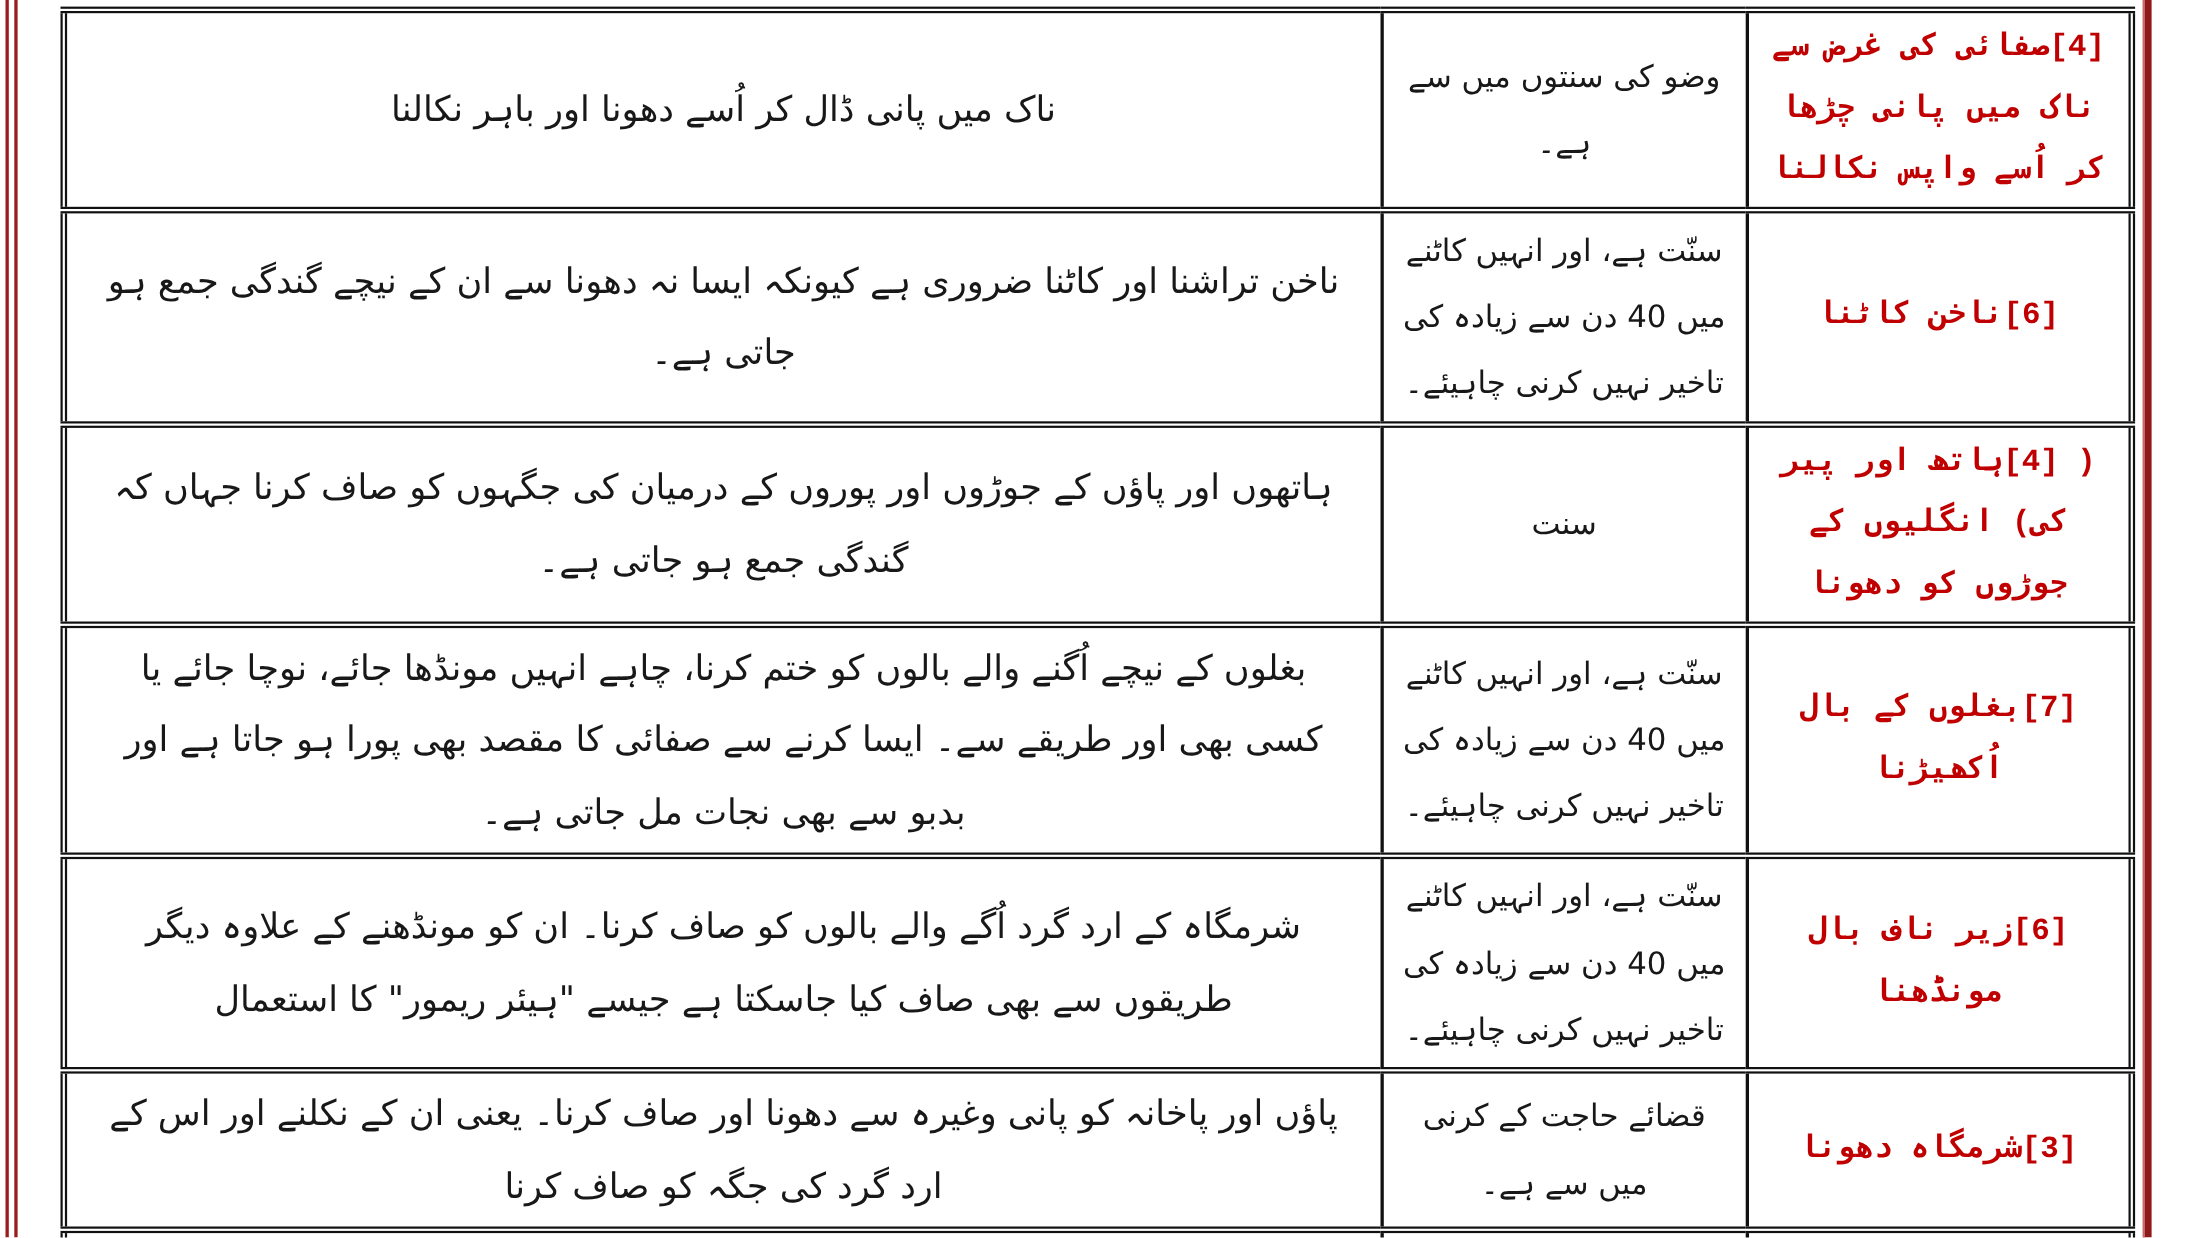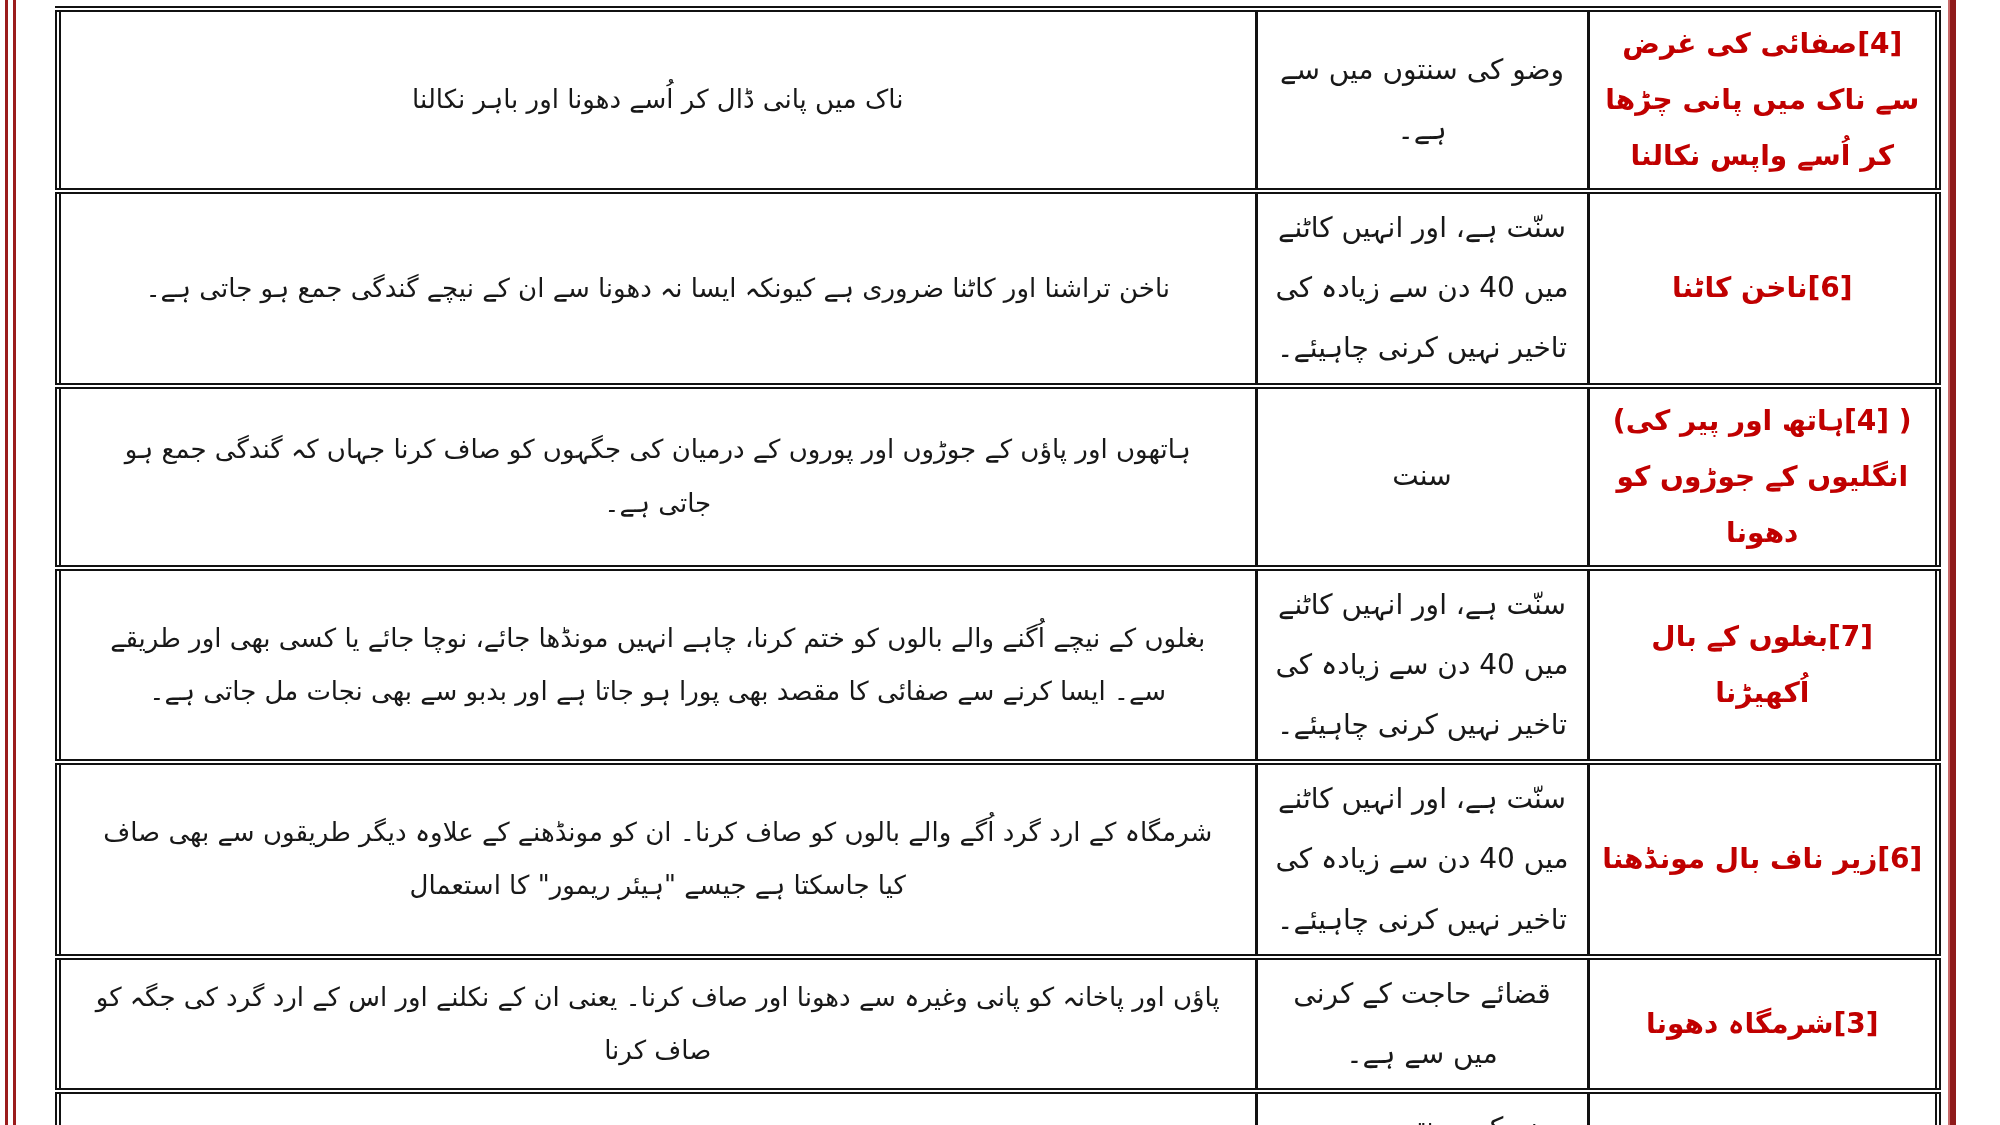--- a/index.html
+++ b/index.html
@@ -39,29 +39,30 @@
   }
   col.w-title{width:350px}
   col.w-status{width:332px}
   col.w-desc{width:1198px}
   .c-title{
     color:#c00000;
     font-weight:bold;
     font-size:28px;
     line-height:2.0;
     padding:4px 10px;
+    font-family:Liberation Mono, monospace;
   }
   .c-status{
     font-size:28px;
     line-height:2.15;
     padding:4px 14px;
     text-align:center;
   }
   .c-desc{
-    font-size:26px;
+    font-size:32px;
     line-height:2.05;
     padding:4px 34px;
     margin-left:24px;
   }
   tr.r4{height:118px}
   tr.r5{height:188px}
   tr.r6{height:126px}
   tr.r7{height:188px}
   tr.r8{height:190px}
   tr.r9{height:122px}

